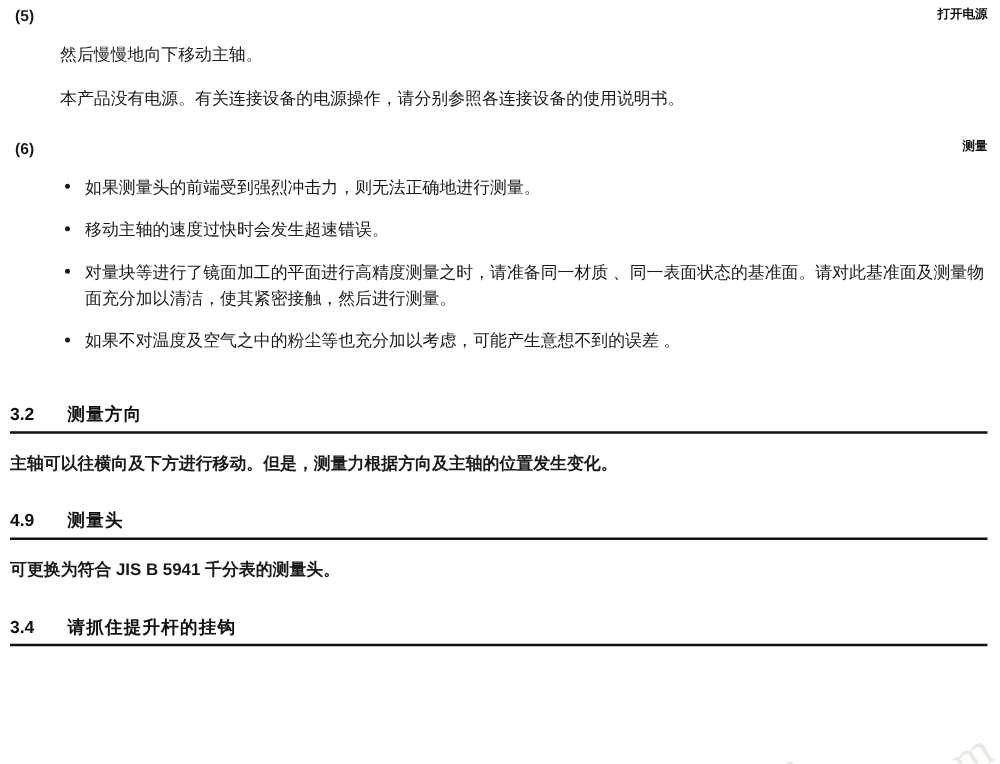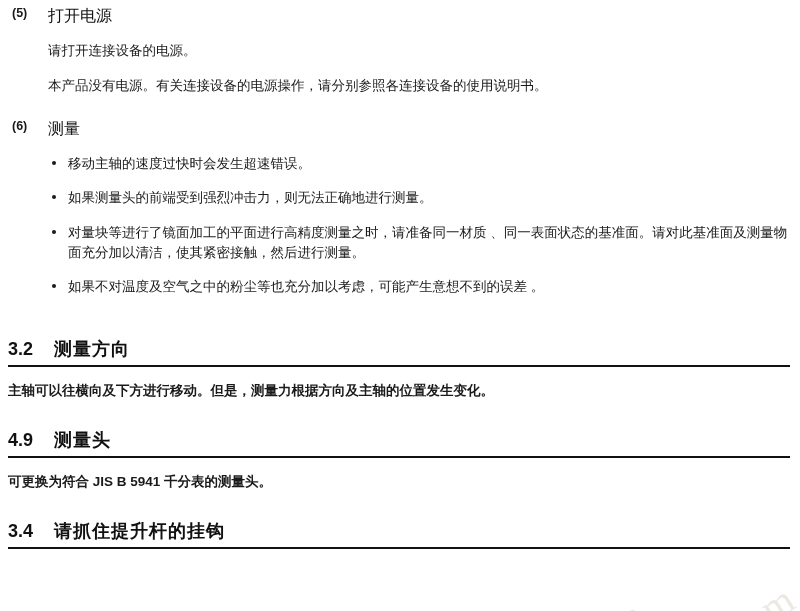--- a/index.html
+++ b/index.html
@@ -31,24 +31,25 @@
   .num-label {
     position: absolute;
     left: 4px;
     top: 0;
     font-size: 12.5px;
     font-weight: bold;
     color: #1a1a1a;
     letter-spacing: 0;
   }
   .num-title {
-    font-size: 16px;
-    font-weight: normal;
+    font-size: 10px;
+    font-weight: bold;
     color: #111;
     line-height: 1.2;
+    text-align: right;
   }
   .para {
     font-size: 13.5px;
     line-height: 1.55;
     color: #1a1a1a;
   }
 
   .block-1 { margin-top: 6px; }
   .gap-a { height: 16px; }
   .gap-b { height: 14px; }
@@ -87,28 +88,28 @@
   .section {
     margin-top: 26px;
   }
   .section-head {
     display: flex;
     align-items: baseline;
     border-bottom: 2px solid #111;
     padding-bottom: 4px;
   }
   .section-num {
-    font-size: 18px;
+    font-size: 14px;
     font-weight: bold;
     width: 46px;
     flex: none;
     color: #111;
   }
   .section-title {
-    font-size: 18px;
+    font-size: 14px;
     font-weight: bold;
     color: #111;
     letter-spacing: 1px;
   }
   .section-body {
     margin-top: 14px;
     font-size: 13.5px;
     line-height: 1.55;
     font-weight: bold;
   }
@@ -135,38 +136,38 @@
 </style>
 </head>
 <body>
 
 <div class="page">
 
   <div class="num-item block-1">
     <span class="num-label">(5)</span>
     <div class="num-title">打开电源</div>
     <div class="gap-a"></div>
-    <div class="para">请打开连接设备的电源。</div>
+    <div class="para">然后慢慢地向下移动主轴。</div>
     <div class="gap-b"></div>
     <div class="para">本产品没有电源。有关连接设备的电源操作，请分别参照各连接设备的使用说明书。</div>
   </div>
 
   <div class="num-item" style="margin-top:22px;">
     <span class="num-label">(6)</span>
     <div class="num-title">测量</div>
     <div class="gap-a"></div>
 
     <ul class="bullet-list">
       <li class="bullet-item">
         <span class="bullet-dot"></span>
+        <span>如果测量头的前端受到强烈冲击力，则无法正确地进行测量。</span>
+      </li>
+      <li class="bullet-item">
+        <span class="bullet-dot"></span>
         <span>移动主轴的速度过快时会发生超速错误。</span>
-      </li>
-      <li class="bullet-item">
-        <span class="bullet-dot"></span>
-        <span>如果测量头的前端受到强烈冲击力，则无法正确地进行测量。</span>
       </li>
       <li class="bullet-item">
         <span class="bullet-dot"></span>
         <span>对量块等进行了镜面加工的平面进行高精度测量之时，请准备同一材质 、同一表面状态的基准面。请对此基准面及测量物面充分加以清洁，使其紧密接触，然后进行测量。</span>
       </li>
       <li class="bullet-item">
         <span class="bullet-dot"></span>
         <span>如果不对温度及空气之中的粉尘等也充分加以考虑，可能产生意想不到的误差 。</span>
       </li>
     </ul>

